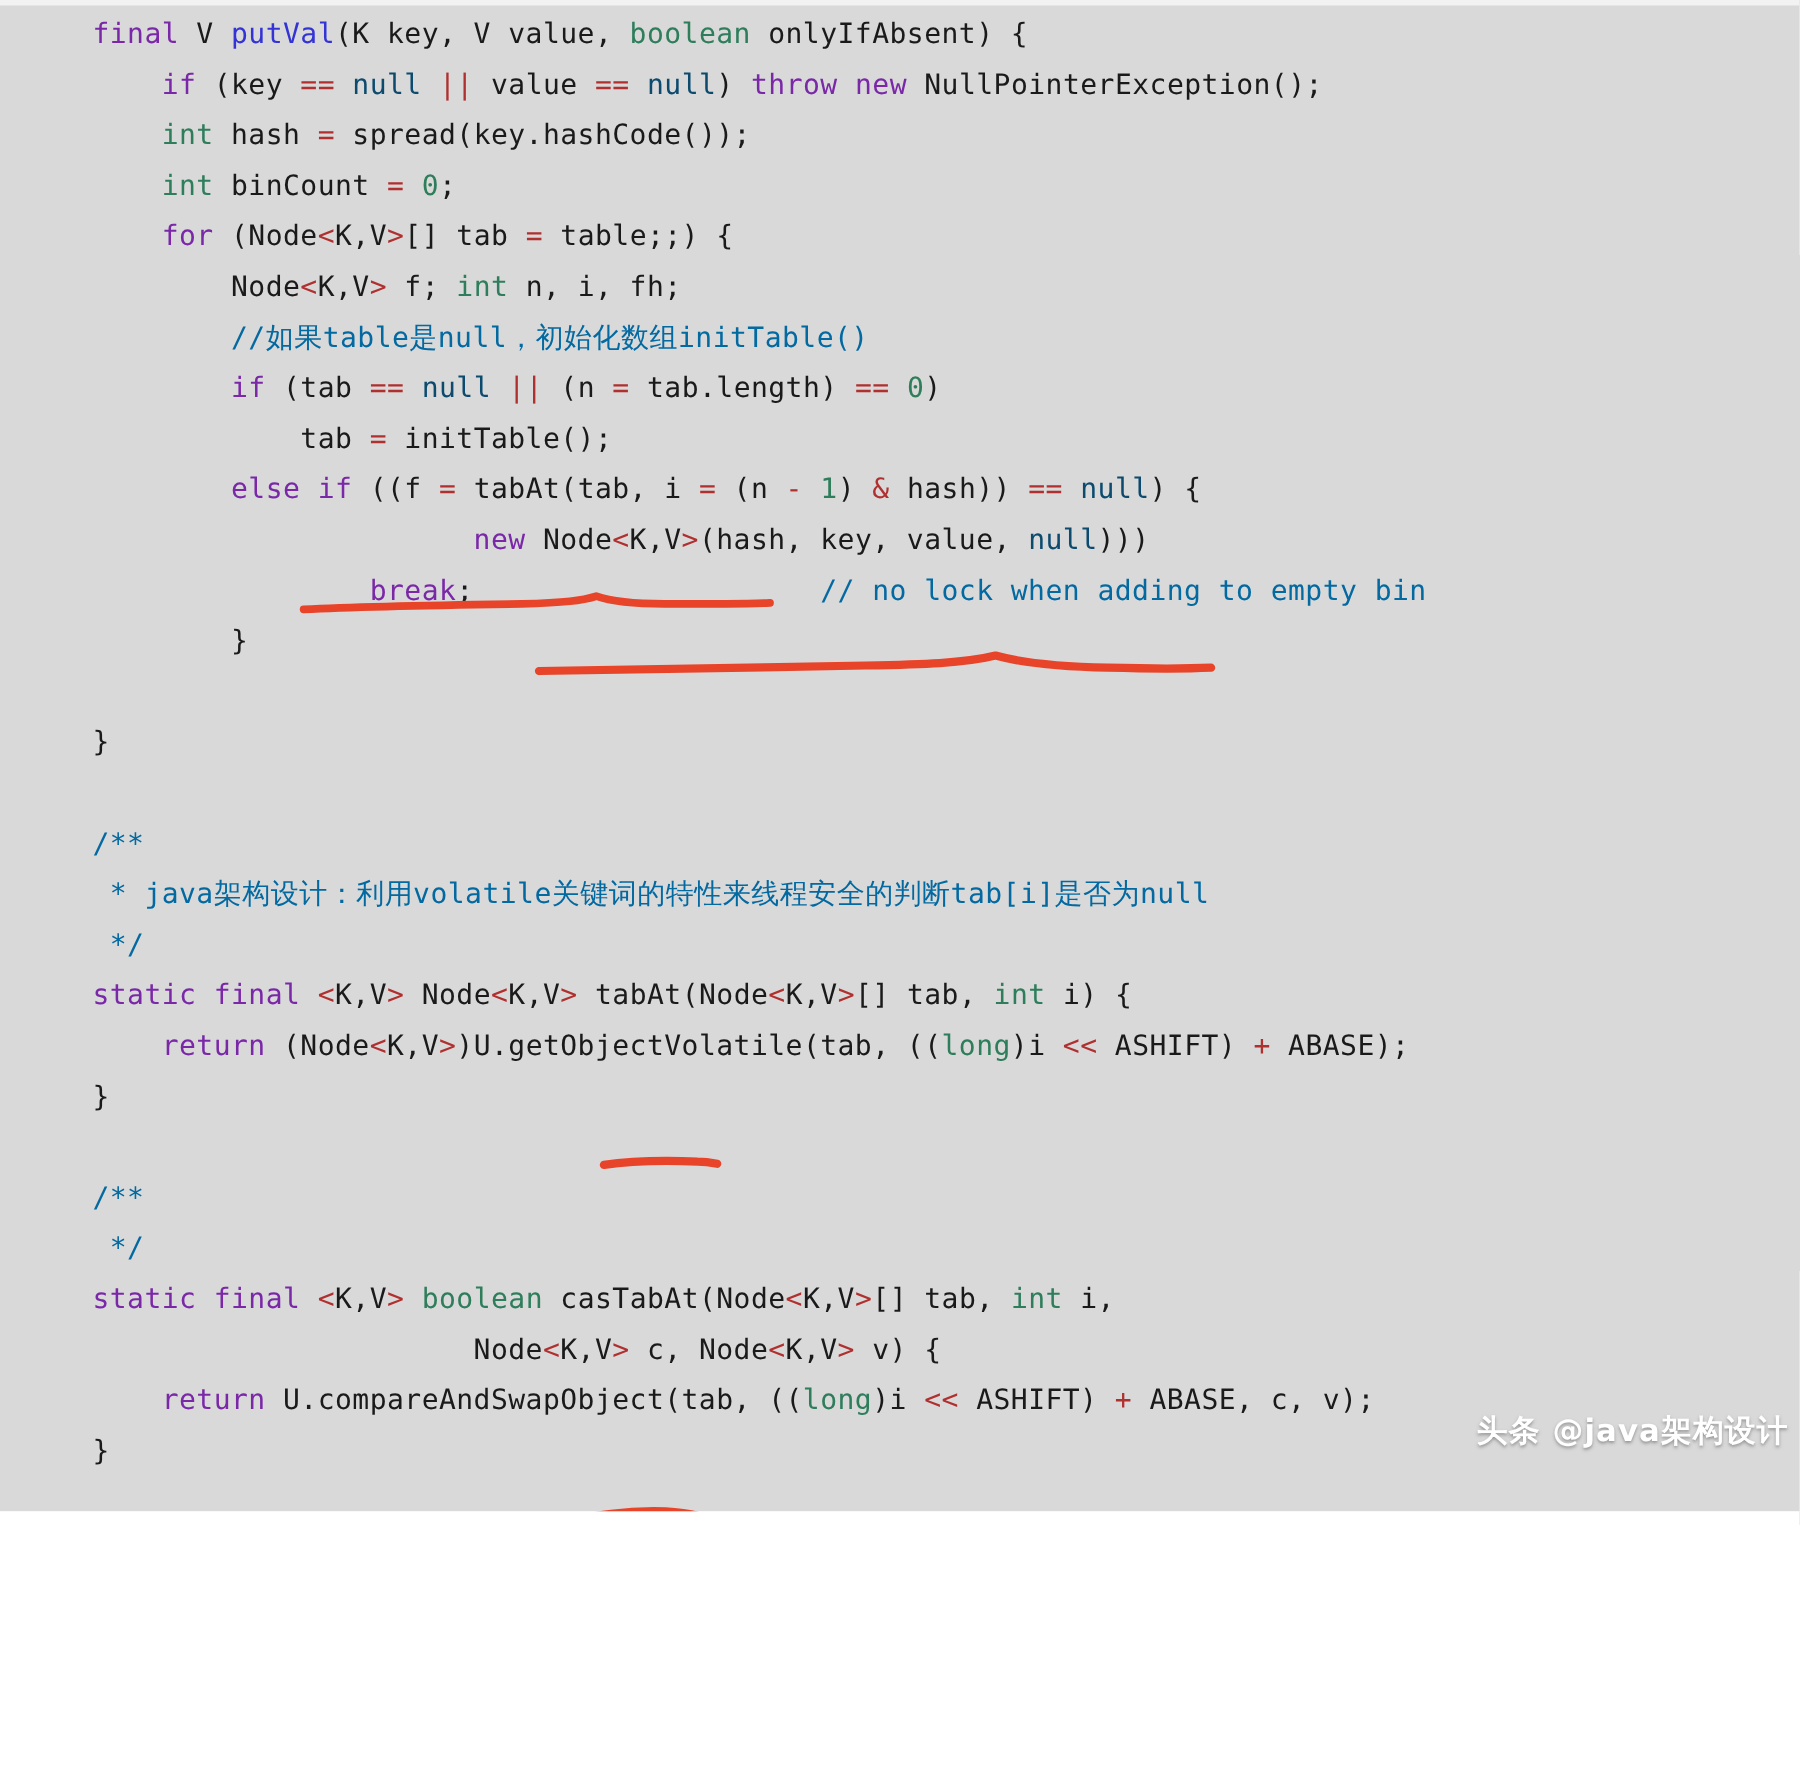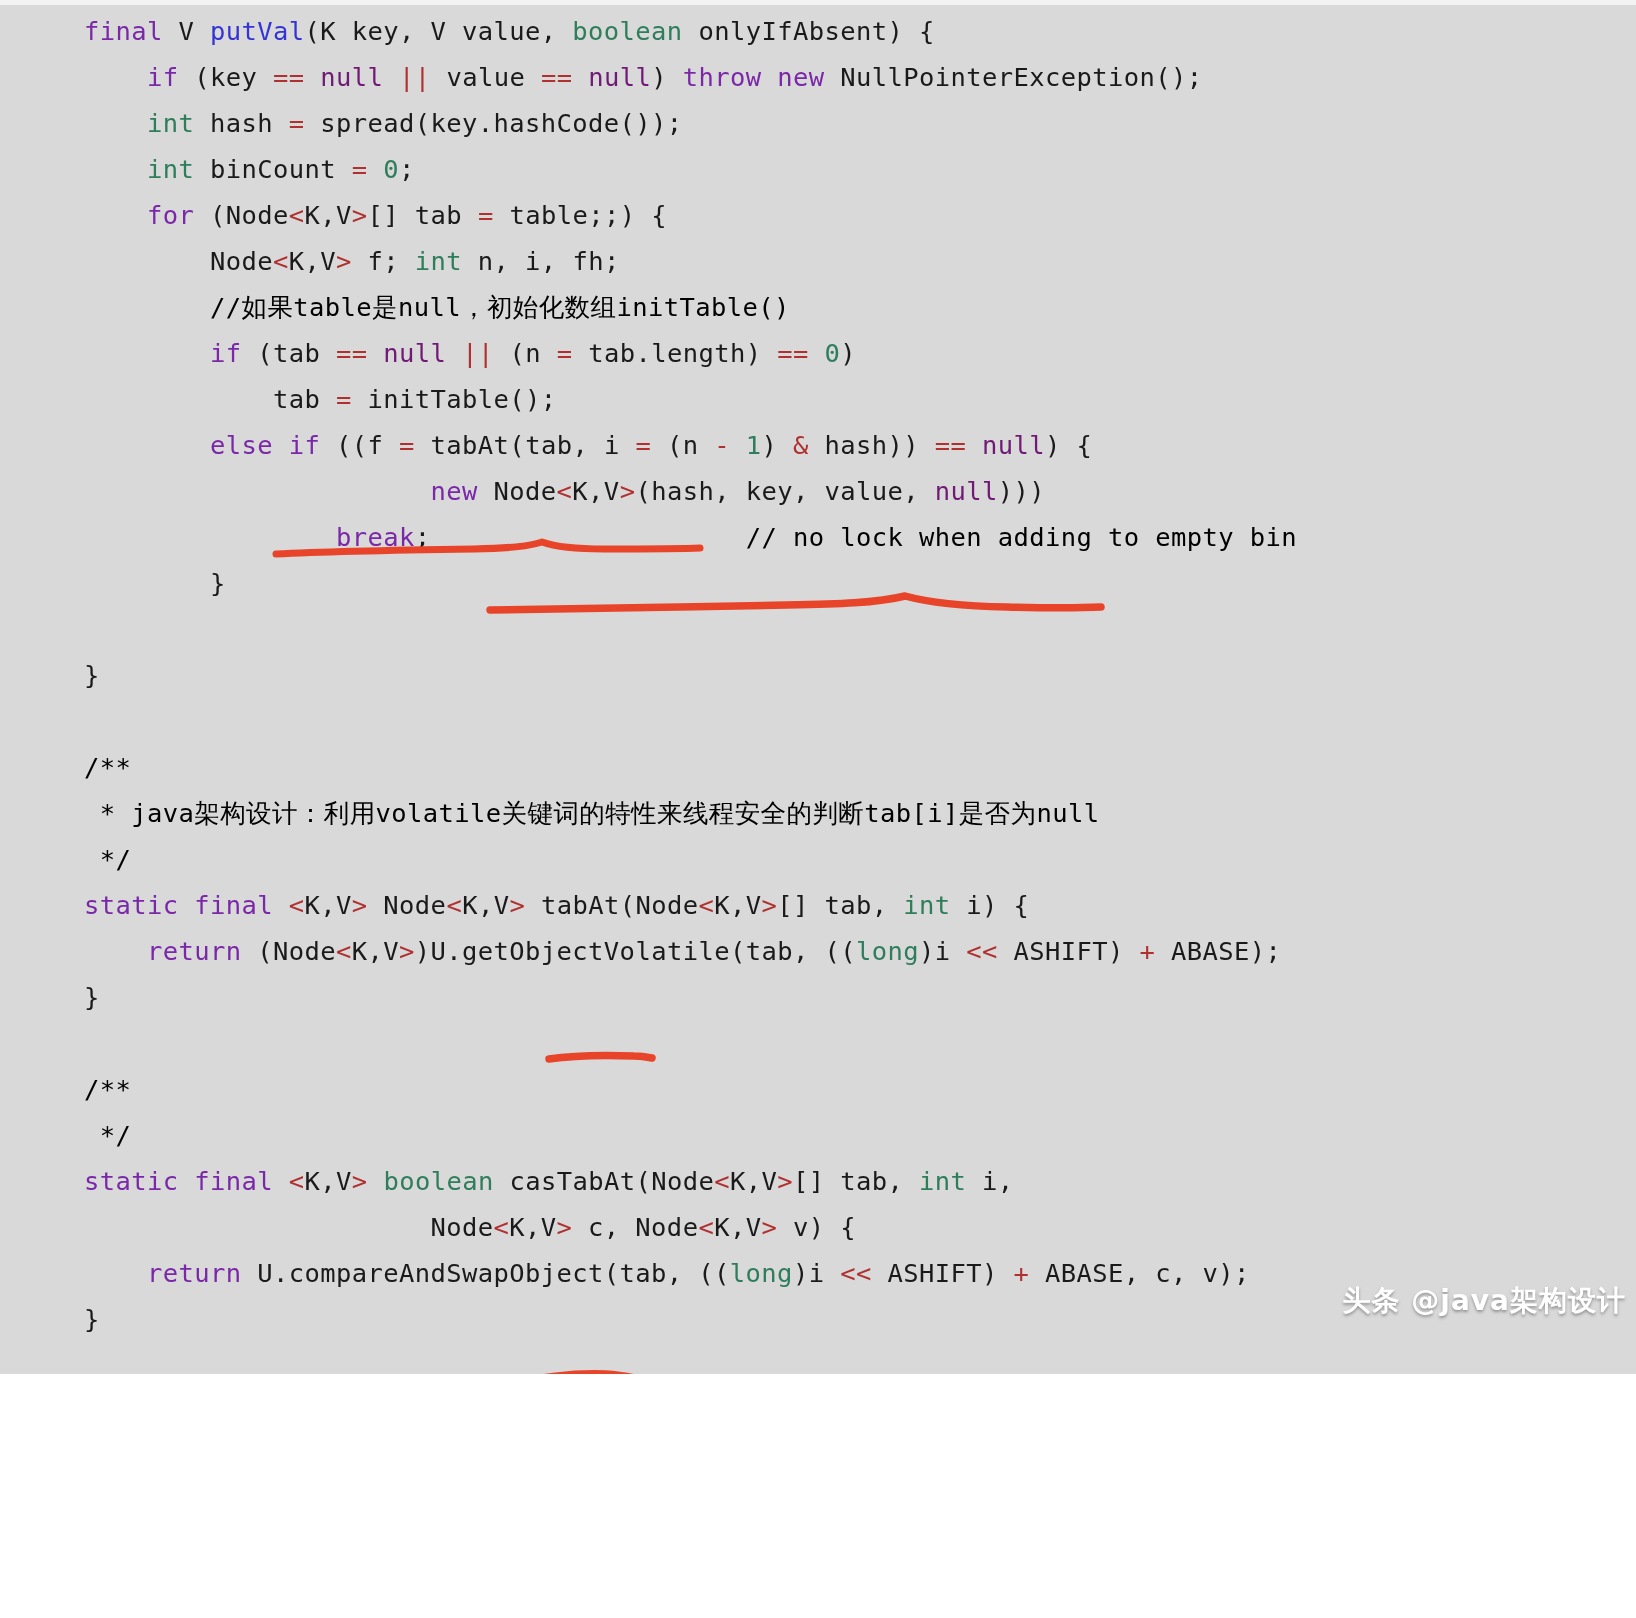--- a/index.html
+++ b/index.html
@@ -41,24 +41,24 @@
     color: #1a1a1a;
     padding-left: 84px;
     box-sizing: border-box;
   }
   .ln.blank { color: transparent; }
 
   
   .kw   { color: #7a28a8; }            
   .typ  { color: #2e7d5b; }            
   .fn   { color: #3434d6; }            
-  .nul  { color: #701a75; }            
+  .nul  { color: #0c4a6e; }            
   .op   { color: #b03030; }            
   .num  { color: #2e7d5b; }            
-  .cmt  { color: #000000; }            
+  .cmt  { color: #0369a1; }            
   .pipe { color: #b03030; }
 
   
   .mark {
     position: absolute;
     pointer-events: none;
   }
   .mark svg { display: block; overflow: visible; }
 
   #watermark {

